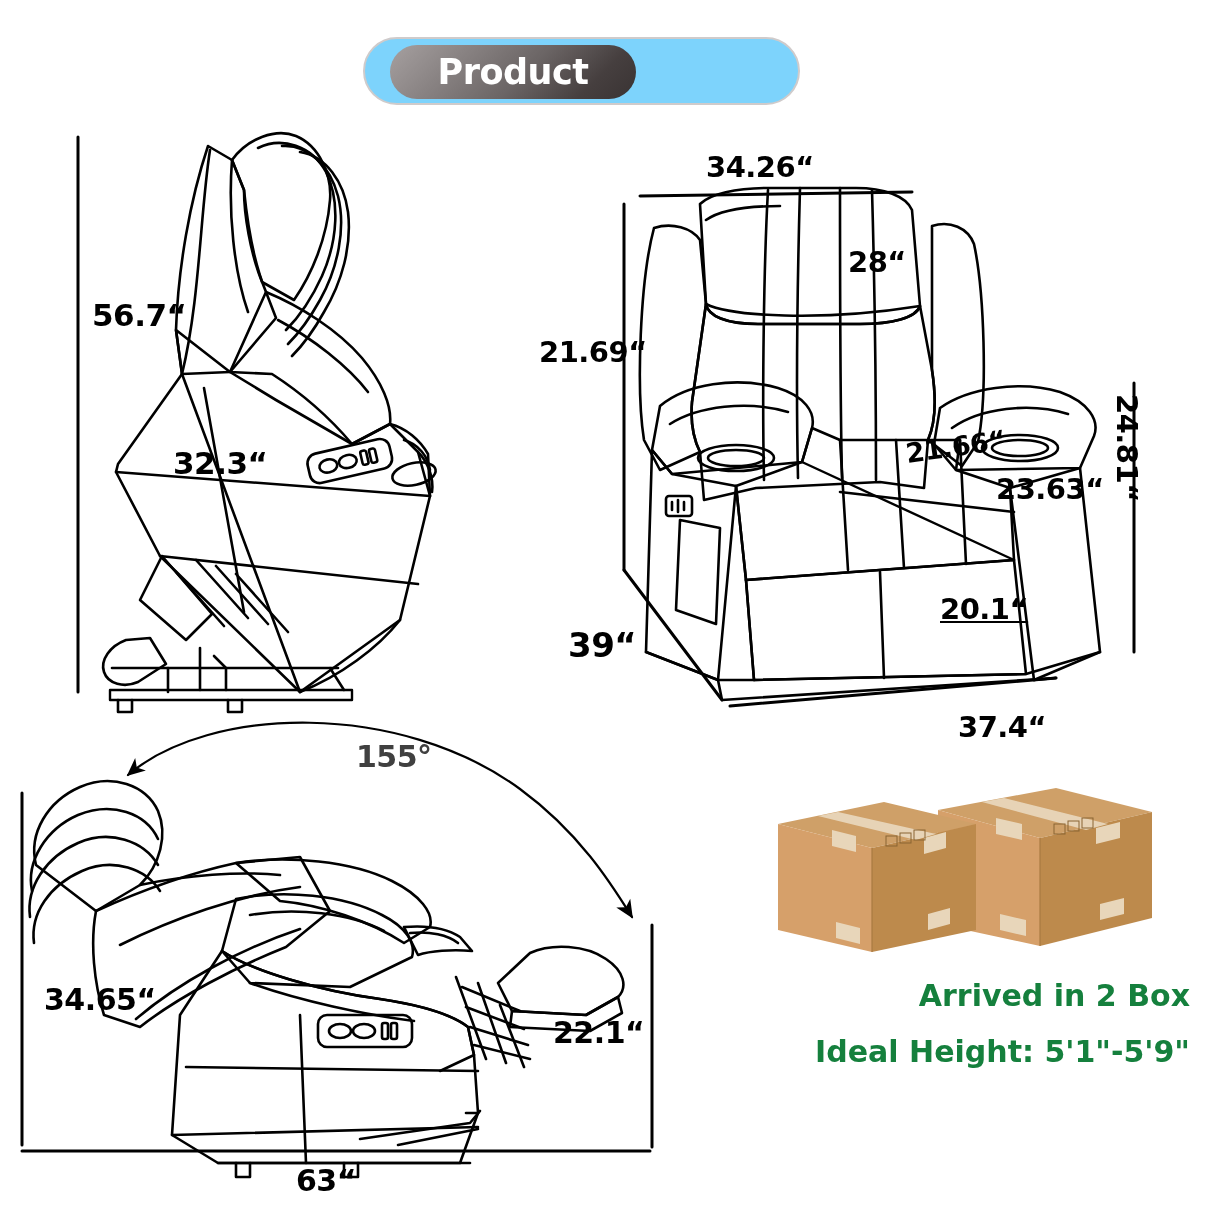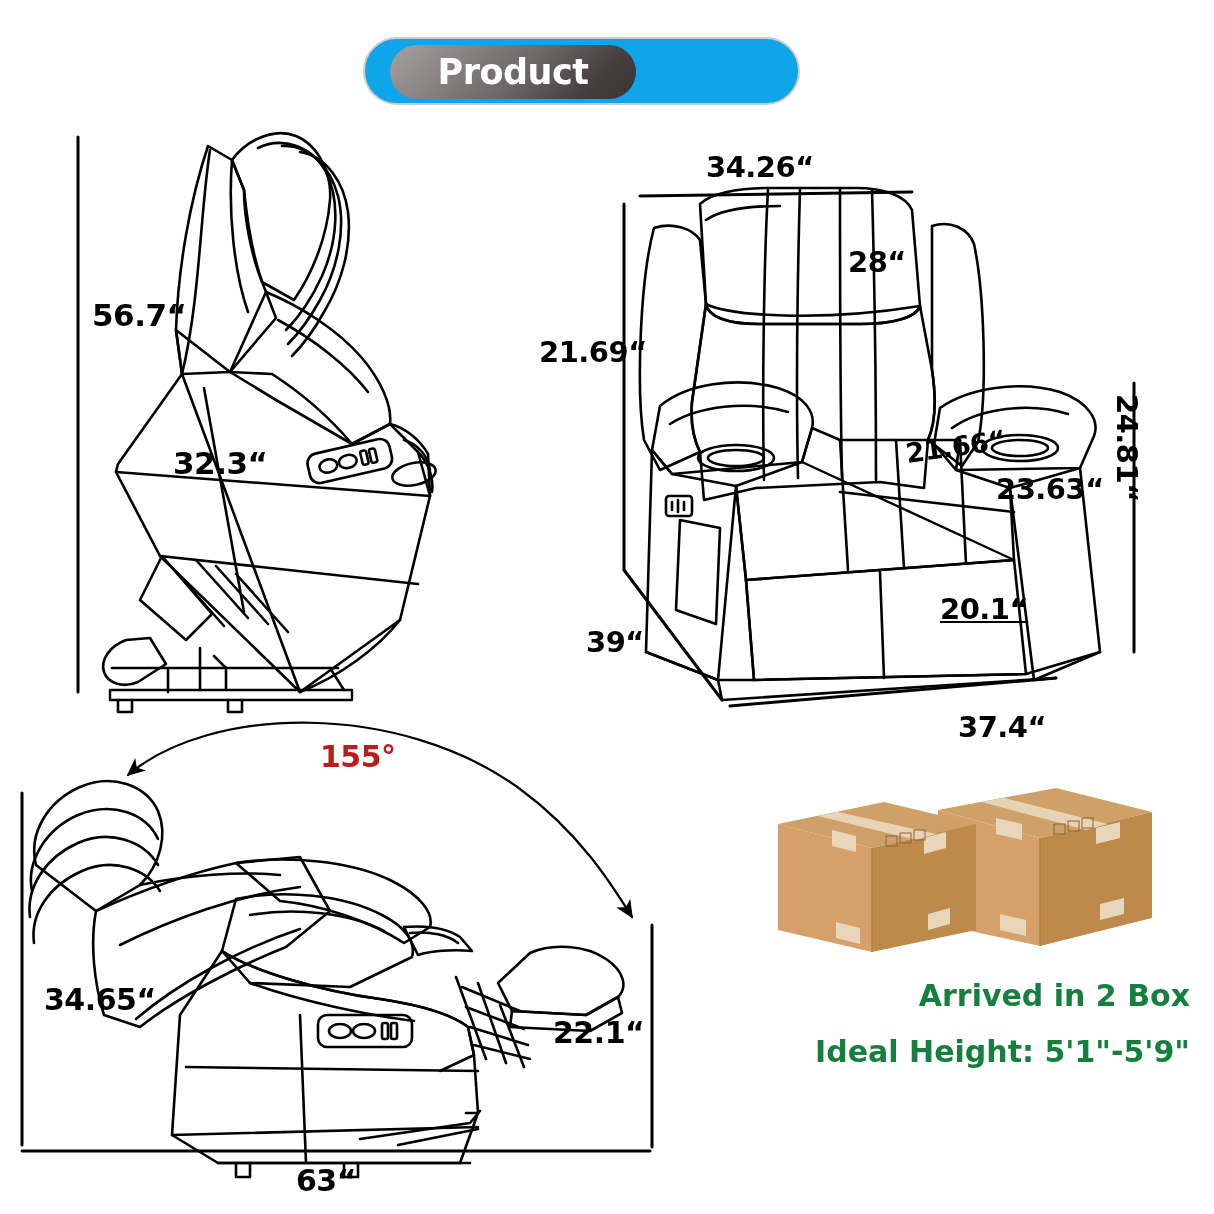--- a/index.html
+++ b/index.html
@@ -25,21 +25,21 @@
 
   
   #title-badge {
     position: absolute;
     left: 363px;
     top: 37px;
     width: 437px;
     height: 68px;
     border: 2px solid #cfcbcb;
     border-radius: 34px;
-    background: #0ea5e9;
+    background: #7dd3fc;
     box-sizing: border-box;
   }
   #title-pill {
     position: absolute;
     left: 25px;
     top: 6px;
     width: 246px;
     height: 54px;
     border-radius: 27px;
     background: linear-gradient(135deg, #a6a0a0 0%, #8e8888 22%, #6a6464 55%, #463f3f 80%, #393333 100%);
@@ -79,25 +79,26 @@
   .dim-label {
     position: absolute;
     color: #000000;
     font-weight: bold;
     font-family: "DejaVu Sans", "Liberation Sans", sans-serif;
     white-space: nowrap;
     letter-spacing: -0.5px;
   }
   .angle-label {
     position: absolute;
-    color: #b91c1c;
+    color: #404040;
     font-weight: bold;
     font-family: "DejaVu Sans", "Liberation Sans", sans-serif;
     white-space: nowrap;
     letter-spacing: -0.5px;
+    margin-left: 36px;
   }
 
   
   .info-line {
     position: absolute;
     color: #15803d;
     font-weight: bold;
     font-family: "DejaVu Sans", "Liberation Sans", sans-serif;
     white-space: nowrap;
     text-align: left;
@@ -259,21 +260,21 @@
         <path d="M178,540 L182,560 L516,538 L494,540"></path>
       </g>
     </svg>
     <div class="dim-label" style="left:166px; top:10px; font-size:29px;">34.26“</div>
     <div class="dim-label" style="left:308px; top:105px; font-size:29px;">28“</div>
     <div class="dim-label" style="left:-1px; top:195px; font-size:29px;">21.69“</div>
     <div class="dim-label" style="left:366px; top:298px; font-size:27px; transform:rotate(-8deg); transform-origin:left center;">21.66“</div>
     <div class="dim-label" style="left:456px; top:332px; font-size:29px;">23.63“</div>
     <div class="dim-label" style="left:400px; top:452px; font-size:29px;text-decoration:underline;">20.1“</div>
     <div class="dim-label" style="left:604px; top:254px; font-size:29px; transform:rotate(90deg); transform-origin:left top;">24.81“</div>
-    <div class="dim-label" style="left:46px; top:485px; font-size:29px;">39“</div>
+    <div class="dim-label" style="left:28px; top:485px; font-size:34px;">39“</div>
     <div class="dim-label" style="left:406px; top:570px; font-size:29px;margin-left:12px;">37.4“</div>
   </div>
 
   <div class="panel" style="left:0px; top:715px;">
     <svg width="700" height="490" viewBox="0 0 700 490">
       <defs>
         <marker id="arrow-a" viewBox="0 0 12 12" refX="10" refY="6" markerWidth="9" markerHeight="9" orient="auto-start-reverse">
           <path d="M0,1 L11,6 L0,11 L3,6 Z" fill="#000000"></path>
         </marker>
       </defs>

